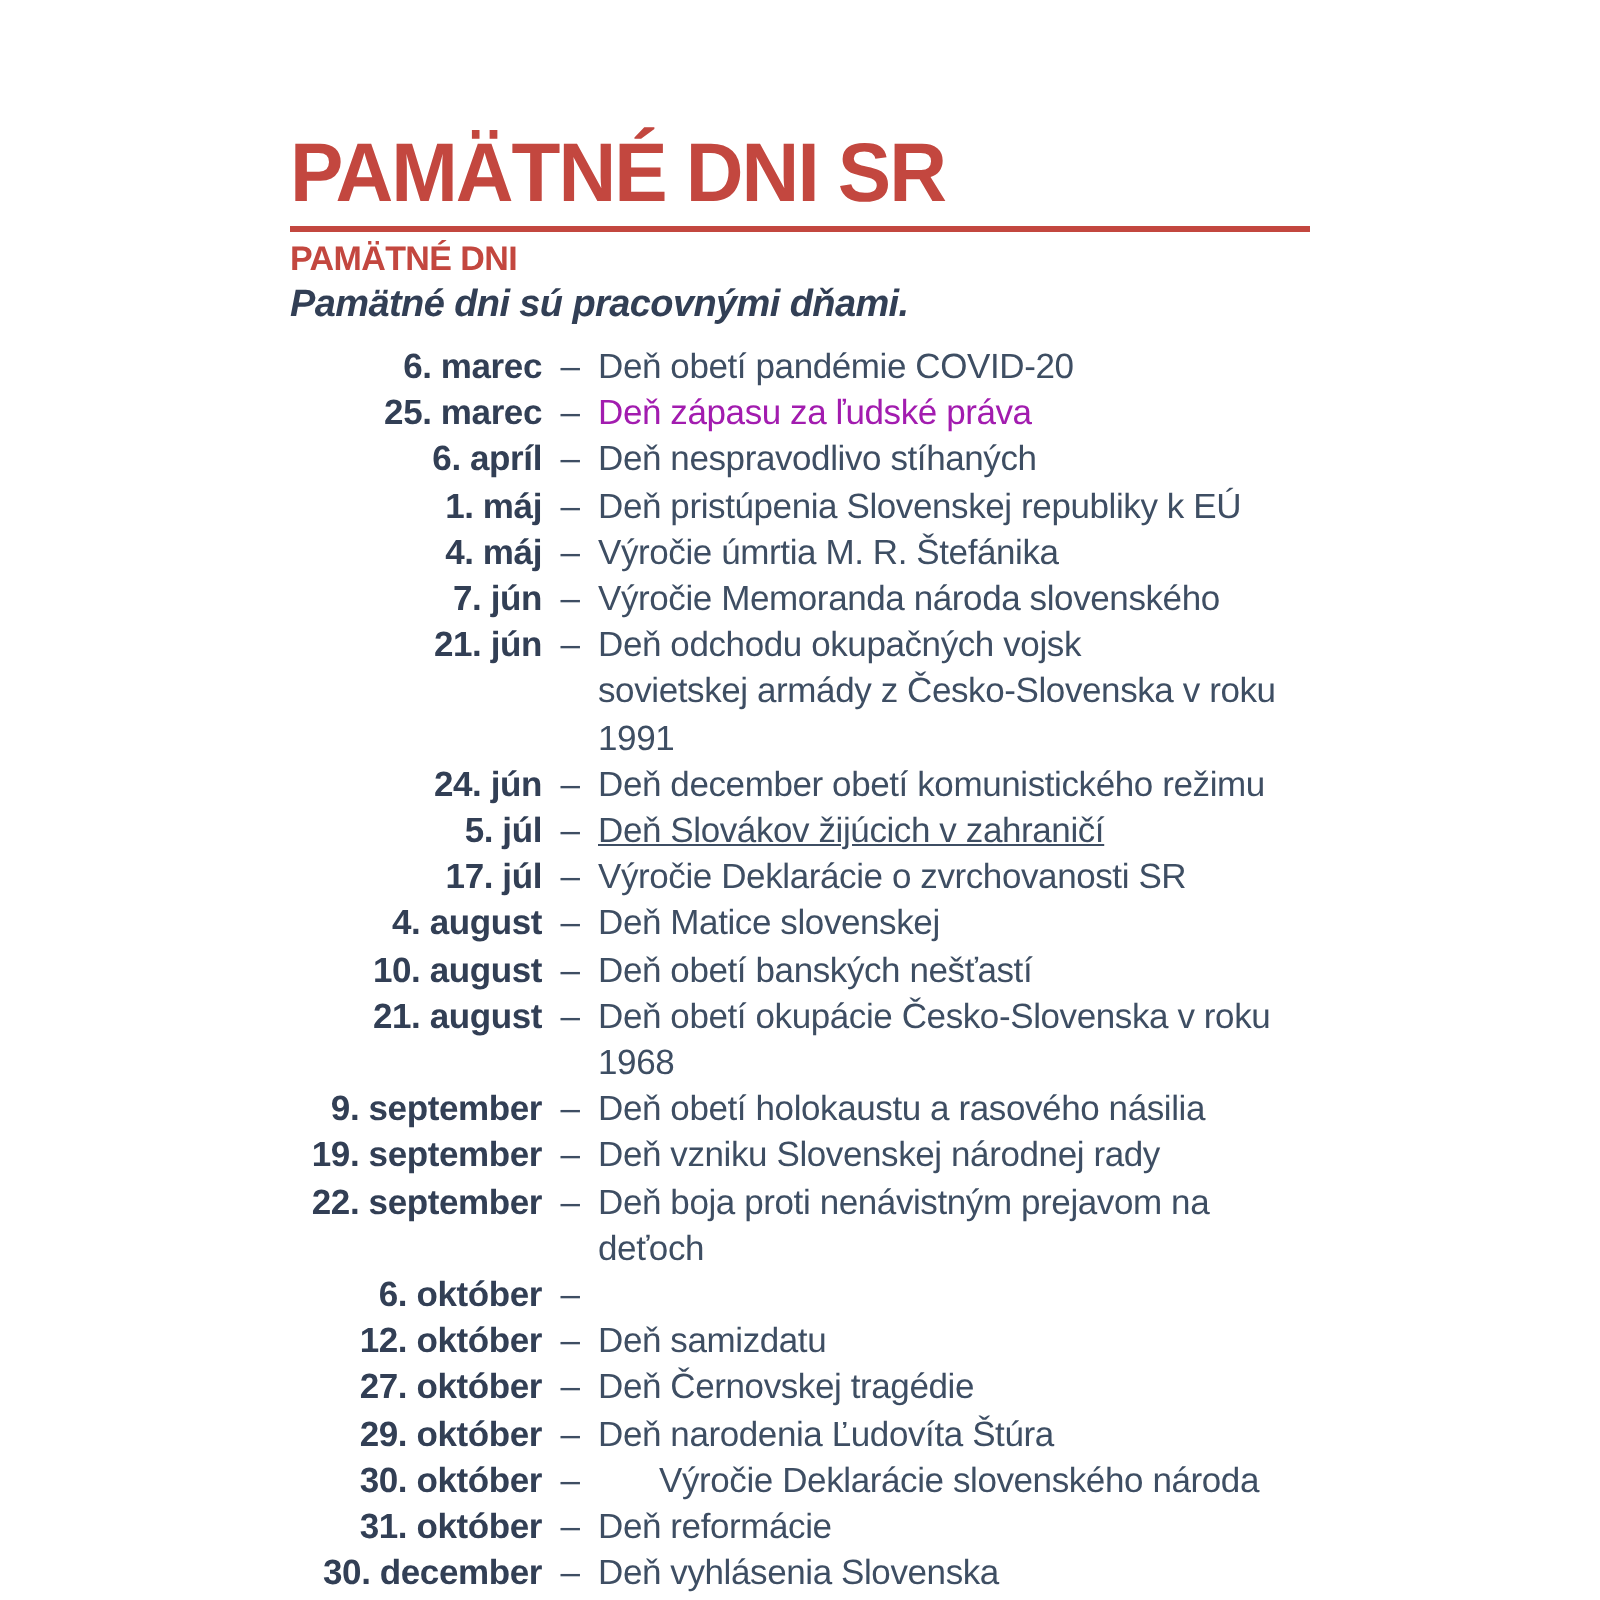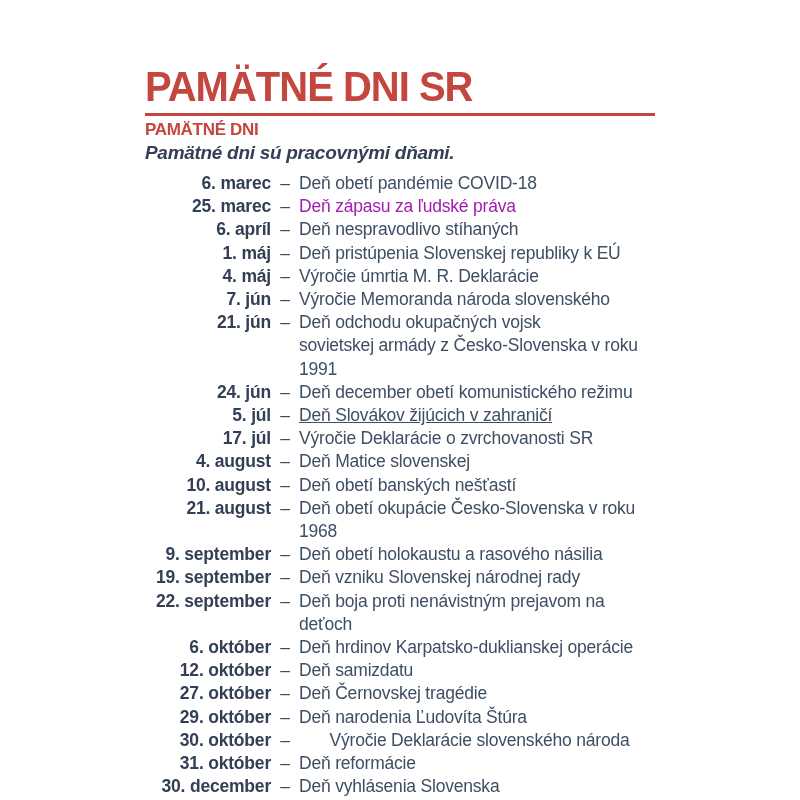--- a/index.html
+++ b/index.html
@@ -74,41 +74,41 @@
 
 <div class="page">
   <h1 class="page-title" style="color: rgb(195, 71, 63);">PAMÄTNÉ DNI SR</h1>
   <div class="title-divider" style="background: rgb(195, 71, 63);"></div>
   <h2 class="section-heading" style="color: rgb(195, 71, 63);">PAMÄTNÉ DNI</h2>
   <p class="subtitle" style="color: rgb(50, 63, 85);">Pamätné dni sú pracovnými dňami.</p>
   <div class="entries" id="entries">
       <div class="entry">
         <span class="date" style="color: rgb(50, 63, 85);">6. marec</span>
         <span class="sep" style="color: rgb(62, 78, 99);">–</span>
-        <span class="desc" style="color: rgb(62, 78, 99);">Deň obetí pandémie COVID-18</span>
+        <span class="desc" style="color: rgb(62, 78, 99);">Deň obetí pandémie COVID-20</span>
       </div>
       <div class="entry">
         <span class="date" style="color: rgb(50, 63, 85);">25. marec</span>
         <span class="sep" style="color: rgb(62, 78, 99);">–</span>
         <span class="desc" style="color: #a21caf;">Deň zápasu za ľudské práva</span>
       </div>
       <div class="entry">
         <span class="date" style="color: rgb(50, 63, 85);">6. apríl</span>
         <span class="sep" style="color: rgb(62, 78, 99);">–</span>
         <span class="desc" style="color: rgb(62, 78, 99);">Deň nespravodlivo stíhaných</span>
       </div>
       <div class="entry">
         <span class="date" style="color: rgb(50, 63, 85);">1. máj</span>
         <span class="sep" style="color: rgb(62, 78, 99);">–</span>
         <span class="desc" style="color: rgb(62, 78, 99);">Deň pristúpenia Slovenskej republiky k EÚ</span>
       </div>
       <div class="entry">
         <span class="date" style="color: rgb(50, 63, 85);">4. máj</span>
         <span class="sep" style="color: rgb(62, 78, 99);">–</span>
-        <span class="desc" style="color: rgb(62, 78, 99);">Výročie úmrtia M. R. Deklarácie</span>
+        <span class="desc" style="color: rgb(62, 78, 99);">Výročie úmrtia M. R. Štefánika</span>
       </div>
       <div class="entry">
         <span class="date" style="color: rgb(50, 63, 85);">7. jún</span>
         <span class="sep" style="color: rgb(62, 78, 99);">–</span>
         <span class="desc" style="color: rgb(62, 78, 99);">Výročie Memoranda národa slovenského</span>
       </div>
       <div class="entry">
         <span class="date" style="color: rgb(50, 63, 85);">21. jún</span>
         <span class="sep" style="color: rgb(62, 78, 99);">–</span>
         <span class="desc" style="color: rgb(62, 78, 99);">Deň odchodu okupačných vojsk<br>sovietskej armády z Česko-Slovenska v roku 1991</span>
@@ -154,21 +154,20 @@
         <span class="desc" style="color: rgb(62, 78, 99);">Deň vzniku Slovenskej národnej rady</span>
       </div>
       <div class="entry">
         <span class="date" style="color: rgb(50, 63, 85);">22. september</span>
         <span class="sep" style="color: rgb(62, 78, 99);">–</span>
         <span class="desc" style="color: rgb(62, 78, 99);">Deň boja proti nenávistným prejavom na deťoch</span>
       </div>
       <div class="entry">
         <span class="date" style="color: rgb(50, 63, 85);">6. október</span>
         <span class="sep" style="color: rgb(62, 78, 99);">–</span>
-        <span class="desc" style="color: rgb(62, 78, 99);">Deň hrdinov Karpatsko-duklianskej operácie</span>
       </div>
       <div class="entry">
         <span class="date" style="color: rgb(50, 63, 85);">12. október</span>
         <span class="sep" style="color: rgb(62, 78, 99);">–</span>
         <span class="desc" style="color: rgb(62, 78, 99);">Deň samizdatu</span>
       </div>
       <div class="entry">
         <span class="date" style="color: rgb(50, 63, 85);">27. október</span>
         <span class="sep" style="color: rgb(62, 78, 99);">–</span>
         <span class="desc" style="color: rgb(62, 78, 99);">Deň Černovskej tragédie</span>

